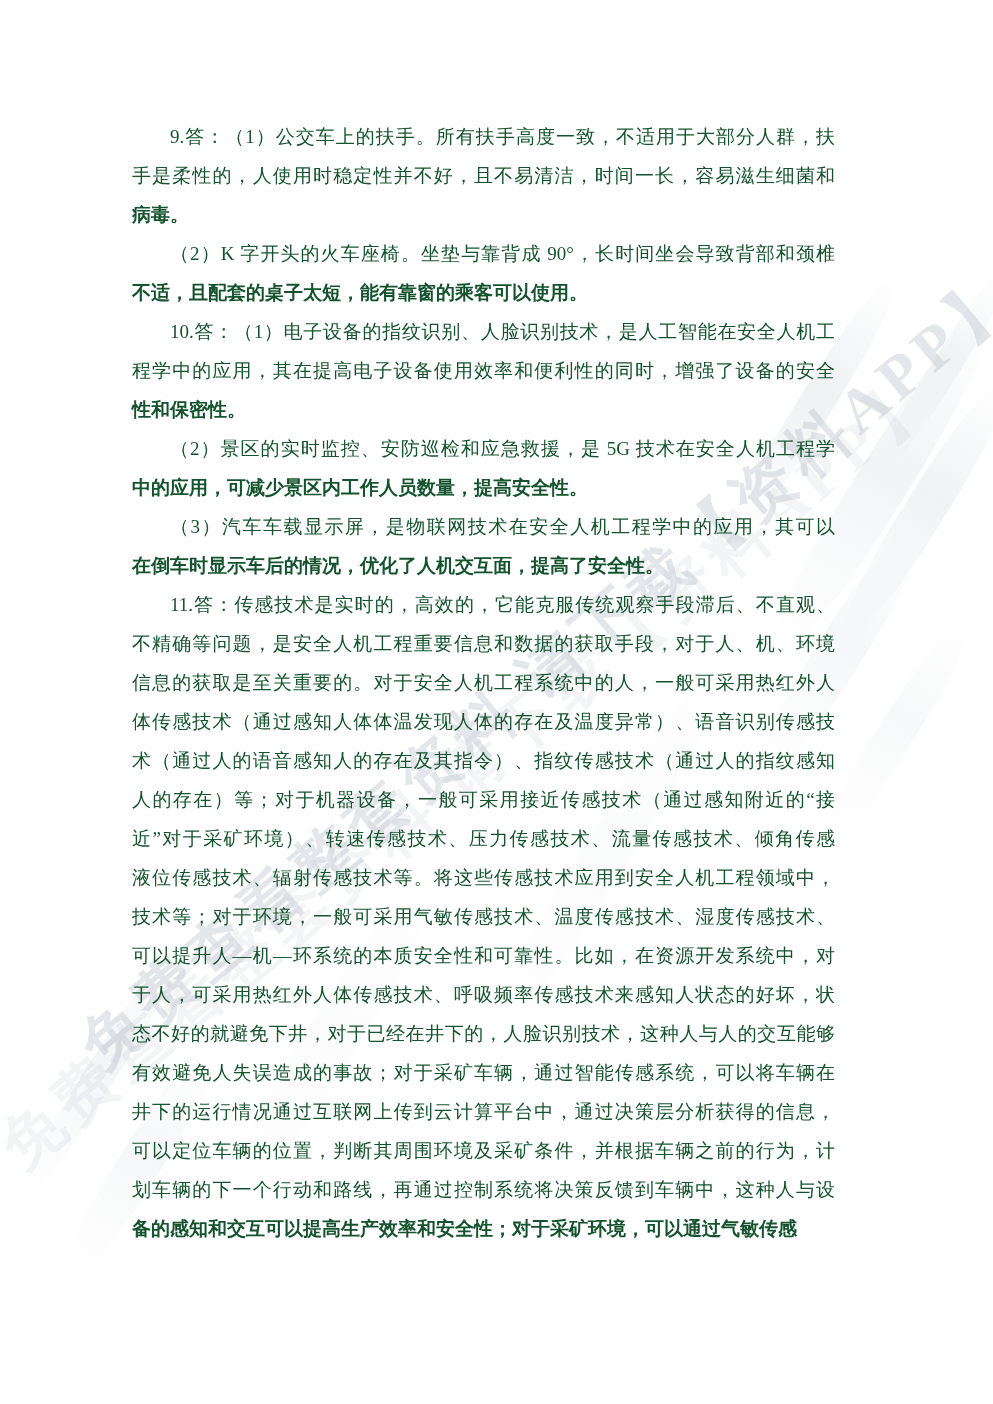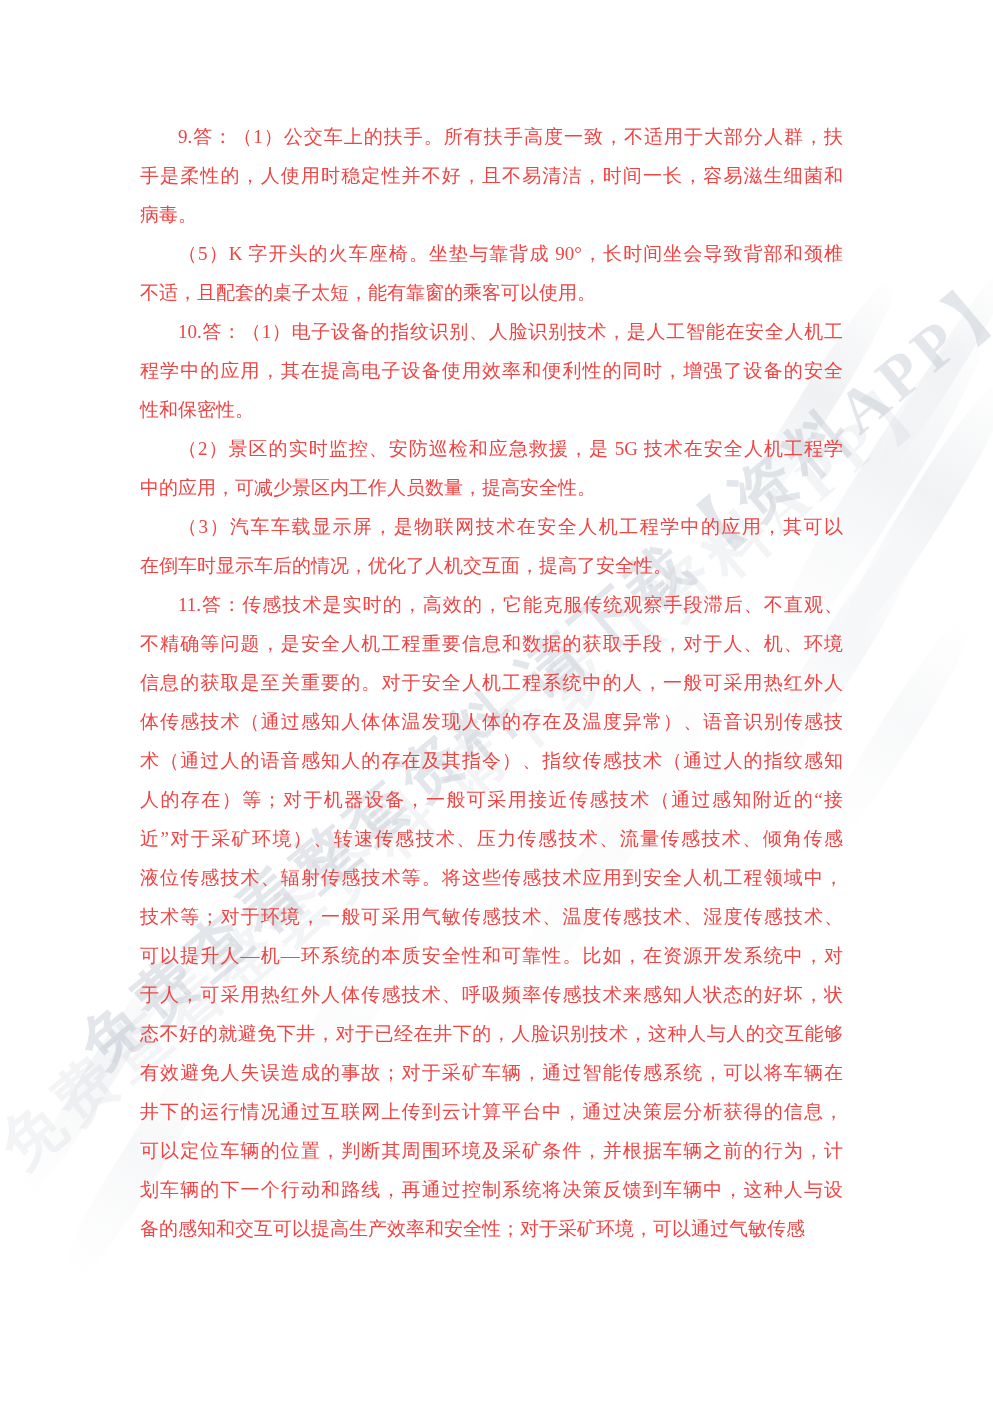--- a/index.html
+++ b/index.html
@@ -42,36 +42,36 @@
     color: rgba(186,193,203,0.40);
   }
   .wm-text.echo {
     top: 760px;
     left: -120px;
     color: rgba(186,193,203,0.18);
   }
   
   .doc-body {
     position: absolute;
-    left: 140px;
+    left: 132px;
     top: 117px;
     width: 703px;
-    color: #ef4444;
+    color: #14532d;
   }
   .line {
     height: 39px;
     line-height: 39px;
     font-size: 19px;
     white-space: nowrap;
     text-align: justify;
     text-align-last: justify;
     overflow: visible;
   }
   .line.first { text-indent: 2em; }
-  .line.last  { text-align-last: left; }
+  .line.last  { text-align-last: left; font-weight: bold; }
 </style>
 </head>
 <body>
 
 <div class="page">
 
   <div class="wm-layer">
 
     <div class="streak" style="left:795px; top:255px; width:34px; height:310px; transform:rotate(32deg); opacity:.55;"></div>
     <div class="streak" style="left:855px; top:290px; width:52px; height:390px; transform:rotate(32deg); opacity:.45;"></div>
@@ -85,21 +85,21 @@
     <div class="streak" style="left:300px; top:820px; width:50px; height:460px; transform:rotate(32deg); opacity:.13;"></div>
 
     <div class="wm-text">免费查看整套资料 请下载【资料APP】</div>
     <div class="wm-text echo">免费查看整套资料 请下载【资料APP】</div>
   </div>
 
   <div class="doc-body">
       <div class="line first">9.答：（1）公交车上的扶手。所有扶手高度一致，不适用于大部分人群，扶</div>
       <div class="line">手是柔性的，人使用时稳定性并不好，且不易清洁，时间一长，容易滋生细菌和</div>
       <div class="line last">病毒。</div>
-      <div class="line first">（5）K 字开头的火车座椅。坐垫与靠背成 90°，长时间坐会导致背部和颈椎</div>
+      <div class="line first">（2）K 字开头的火车座椅。坐垫与靠背成 90°，长时间坐会导致背部和颈椎</div>
       <div class="line last">不适，且配套的桌子太短，能有靠窗的乘客可以使用。</div>
       <div class="line first">10.答：（1）电子设备的指纹识别、人脸识别技术，是人工智能在安全人机工</div>
       <div class="line">程学中的应用，其在提高电子设备使用效率和便利性的同时，增强了设备的安全</div>
       <div class="line last">性和保密性。</div>
       <div class="line first">（2）景区的实时监控、安防巡检和应急救援，是 5G 技术在安全人机工程学</div>
       <div class="line last">中的应用，可减少景区内工作人员数量，提高安全性。</div>
       <div class="line first">（3）汽车车载显示屏，是物联网技术在安全人机工程学中的应用，其可以</div>
       <div class="line last">在倒车时显示车后的情况，优化了人机交互面，提高了安全性。</div>
       <div class="line first">11.答：传感技术是实时的，高效的，它能克服传统观察手段滞后、不直观、</div>
       <div class="line">不精确等问题，是安全人机工程重要信息和数据的获取手段，对于人、机、环境</div>

